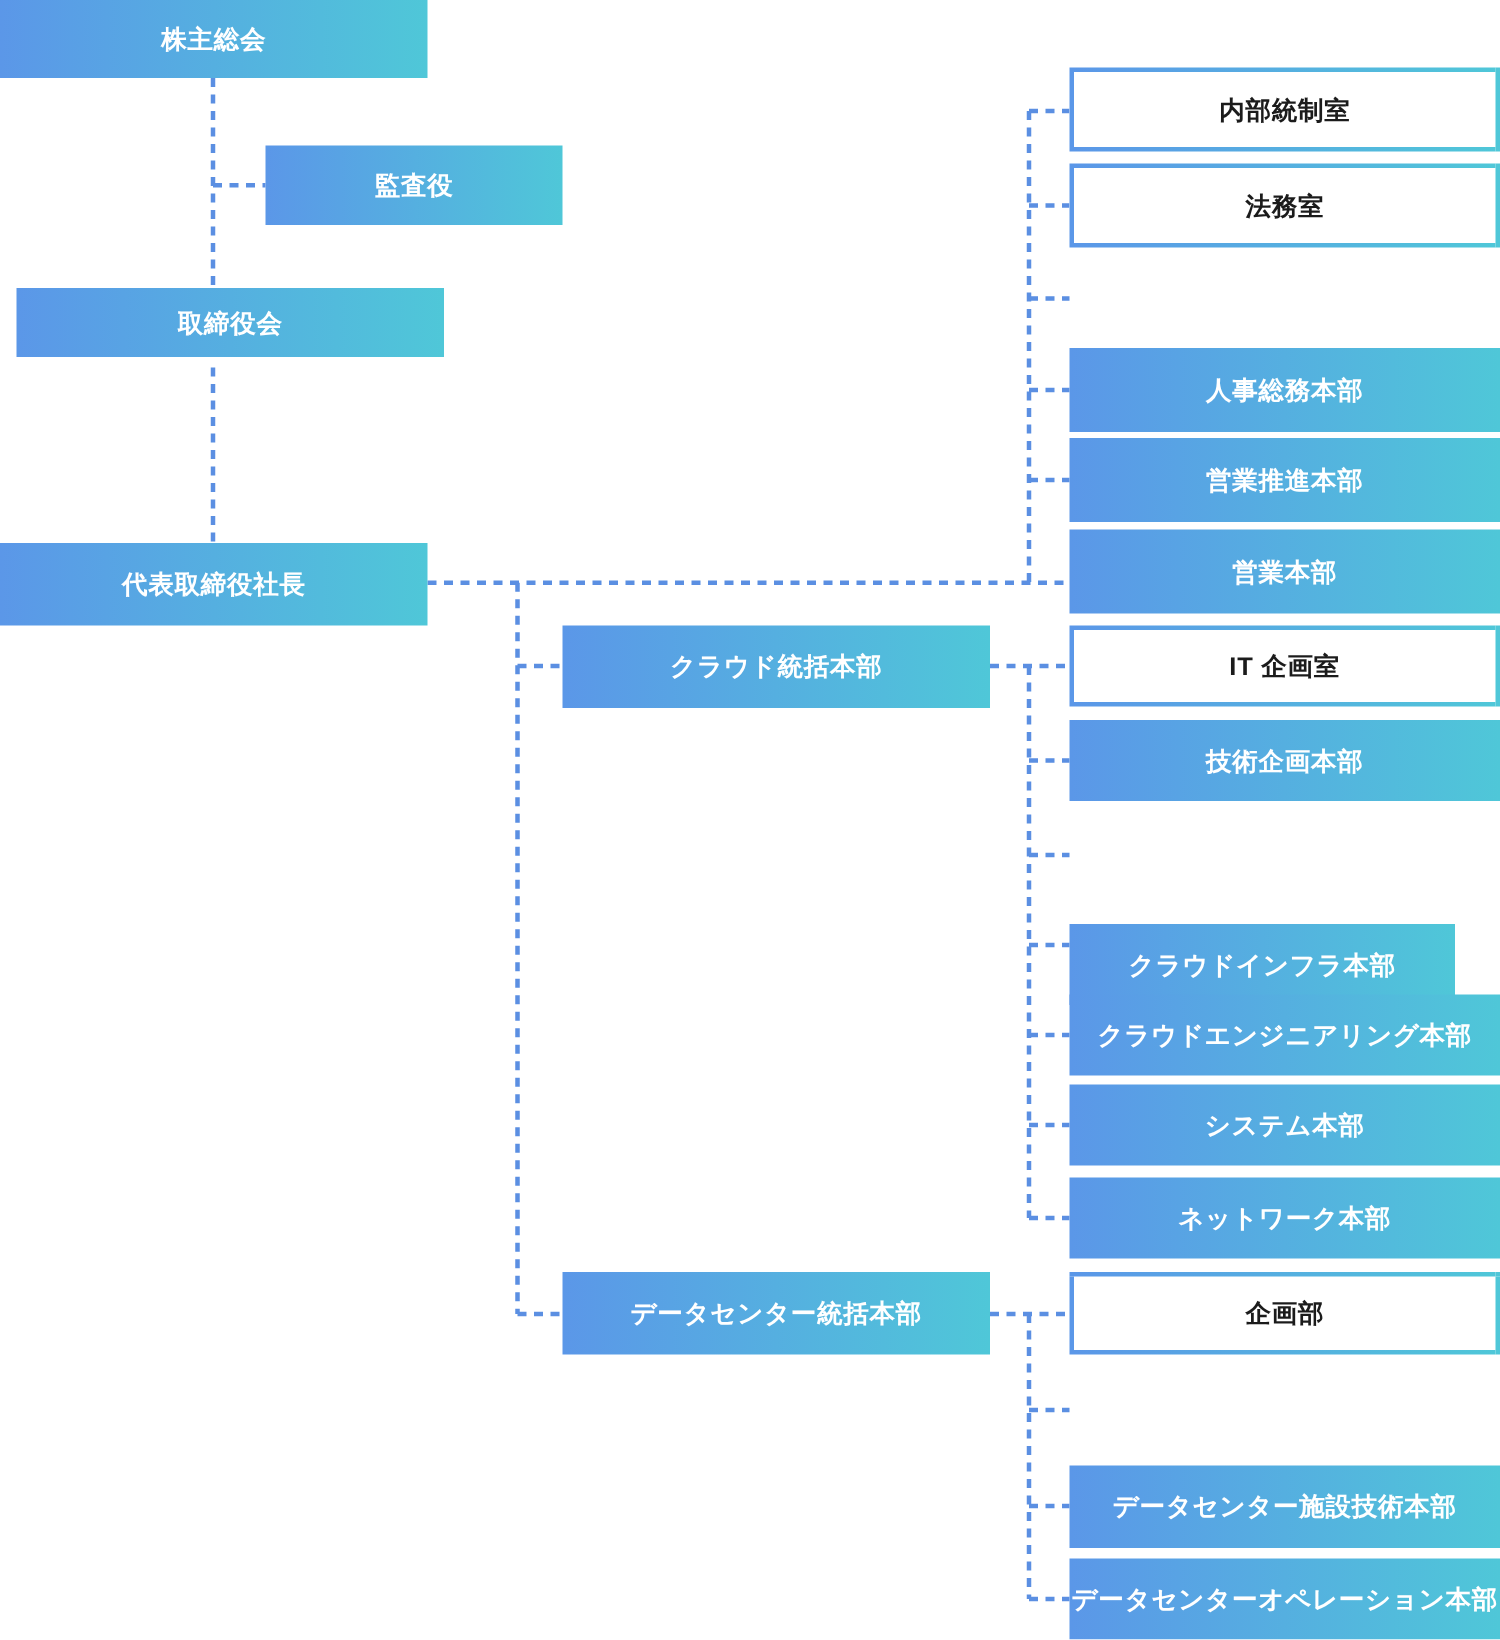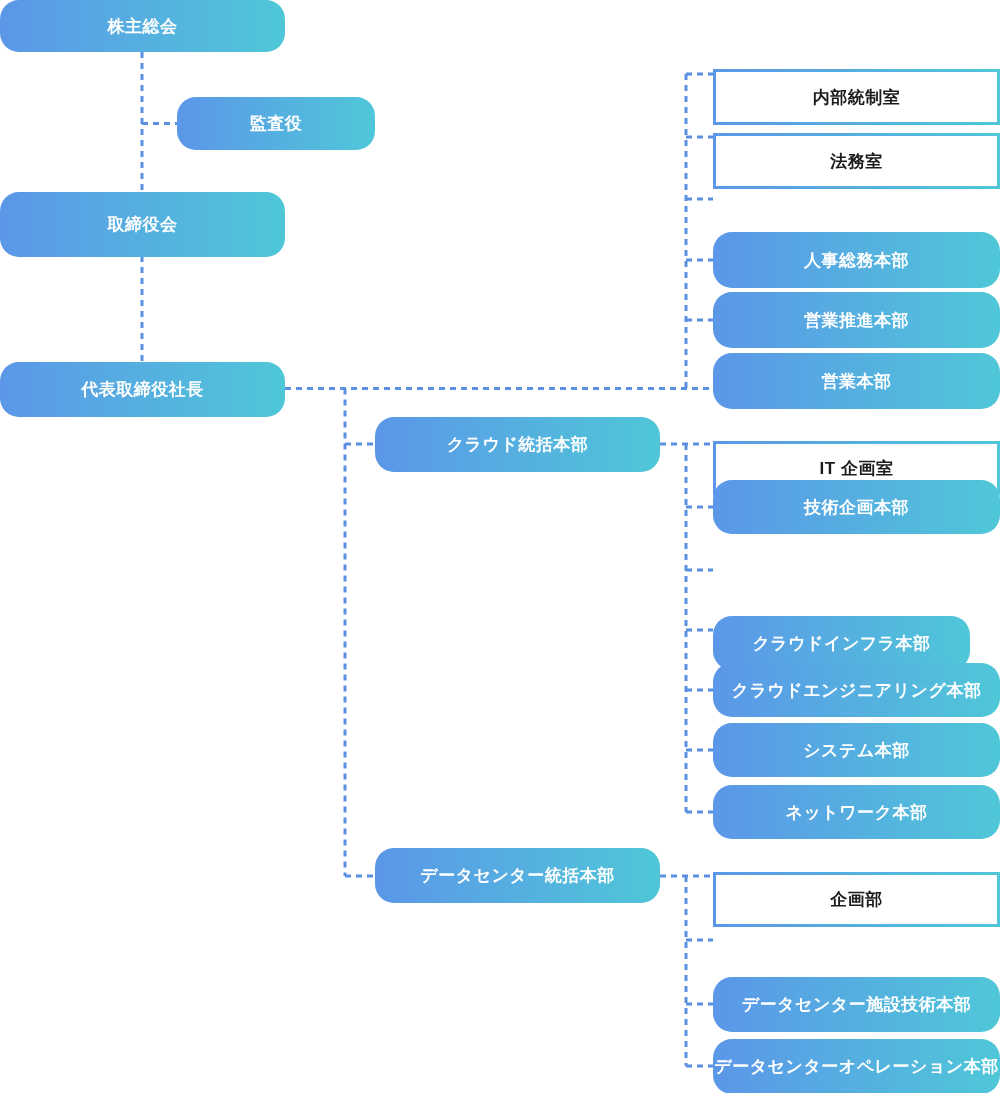--- a/index.html
+++ b/index.html
@@ -22,32 +22,31 @@
   .connector-line{
     stroke:var(--connector);
     stroke-width:3;
     stroke-dasharray:6 5;
     fill:none;
   }
   .node{
     position:absolute;
     display:flex;align-items:center;justify-content:center;
     font-weight:bold;font-size:17px;letter-spacing:0.5px;
-    box-sizing:border-box;text-align:center;white-space:nowrap;border-radius:19px;
+    box-sizing:border-box;text-align:center;white-space:nowrap;
   }
   .node.filled{
     background:linear-gradient(90deg,var(--gradient-start),var(--gradient-end));
     color:var(--box-text-light);
   }
   .node.outline{
     background:#ffffff;
     color:var(--box-text-dark);
     border:3px solid;
     border-image:linear-gradient(90deg,var(--gradient-start),var(--gradient-end)) 1;
-    margin-top:24px;
   }
 </style>
 </head>
 <body>
 
 <div class="canvas">
 
   <svg class="connectors" viewBox="0 0 1000 1093" xmlns="http://www.w3.org/2000/svg">
     <line class="connector-line" x1="142" y1="52" x2="142" y2="192"></line>
     <line class="connector-line" x1="142" y1="123.5" x2="177" y2="123.5"></line>
@@ -76,21 +75,21 @@
     <line class="connector-line" x1="686" y1="1004" x2="713" y2="1004"></line>
     <line class="connector-line" x1="686" y1="1066" x2="713" y2="1066"></line>
   </svg>
 
   <div class="node filled" style="left:0;top:0;width:285px;height:52px">
     <span>株主総会</span>
   </div>
   <div class="node filled" style="left:177px;top:97px;width:198px;height:53px">
     <span>監査役</span>
   </div>
-  <div class="node filled" style="left:0;top:192px;width:285px;height:65px">
+  <div class="node filled" style="left:11px;top:192px;width:285px;height:46px">
     <span>取締役会</span>
   </div>
   <div class="node filled" style="left:0;top:362px;width:285px;height:55px">
     <span>代表取締役社長</span>
   </div>
 
   <div class="node filled" style="left:375px;top:417px;width:285px;height:55px">
     <span>クラウド統括本部</span>
   </div>
   <div class="node filled" style="left:375px;top:848px;width:285px;height:55px">

